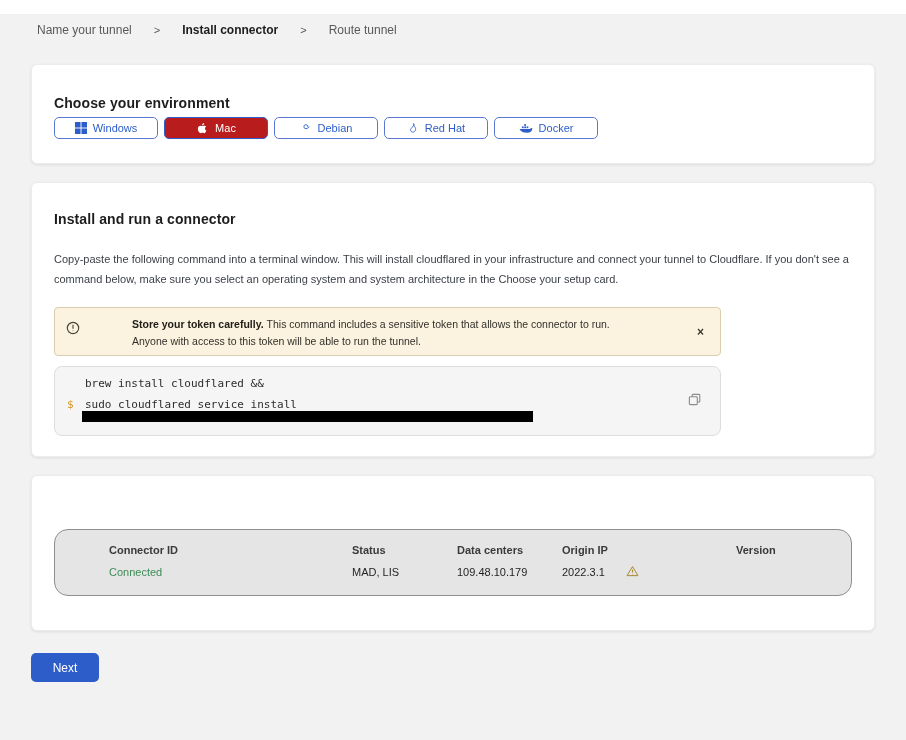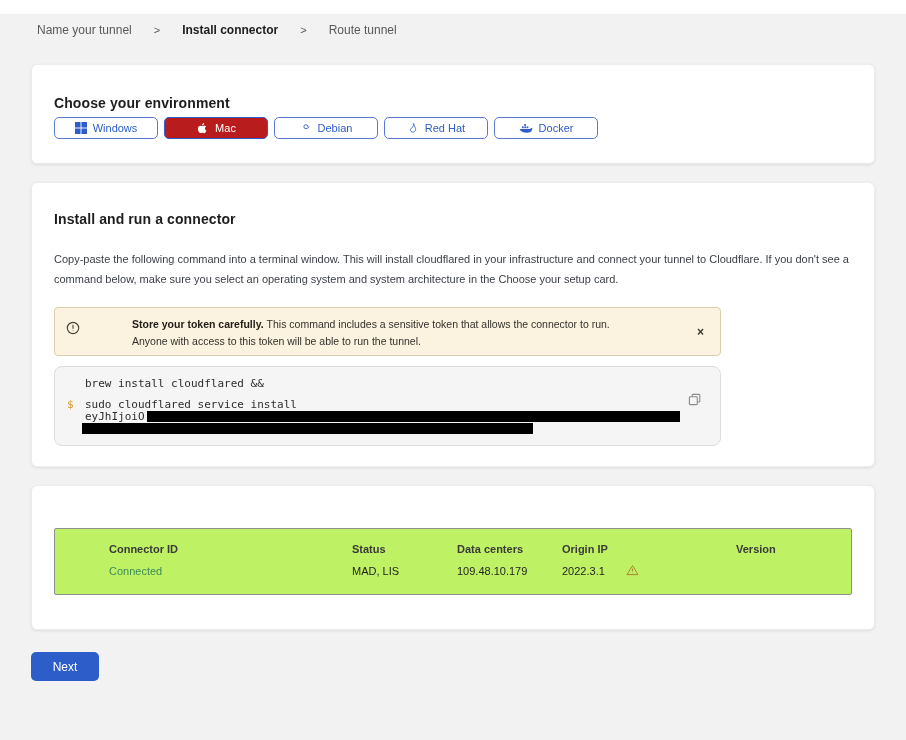--- a/index.html
+++ b/index.html
@@ -110,24 +110,24 @@
   .redact { background: #000; height: 11px; }
   .redact-1 { flex: 1; margin-left: 2px; }
   .redact-2 { width: 451px; margin-left: -3px; margin-top: 1px; }
   .copy-btn {
     position: absolute; right: 19px; top: 26px;
     background: none; border: none; padding: 0; cursor: pointer;
   }
 
   
   .connector-table {
-    margin-top: 14px;
+    margin-top: 25px;
     border: 1px solid #8f8f8f;
-    background: #bef264;
-    border-radius: 2px;
+    background: #e5e5e5;
+    border-radius: 14px;
     padding: 14px 10px 16px 54px;
     display: grid;
     grid-template-columns: 243px 105px 105px 174px 1fr;
     row-gap: 9px;
     align-items: center;
   }
   .th { font-size: 11px; font-weight: 700; color: #3a3a3a; }
   .td { font-size: 11px; color: #1f1f1f; }
   .td.status { color: #3e8b57; }
   .version-cell { display: flex; align-items: center; gap: 21px; }
@@ -236,24 +236,20 @@
       <span>This command includes a sensitive token that allows the connector to run. Anyone with access to this token will be able to run the tunnel.</span>
     </div>
     <button class="alert-close">×</button>
   </div>
 
   <div class="codeblock">
     <div class="code-line1">brew install cloudflared &amp;&amp;</div>
     <div class="line2-group">
       <span class="prompt">$</span>
       <div class="code-line2">sudo cloudflared service install</div>
-      <div class="token-line">
-        <span>eyJhIjoiO</span>
-        <span class="redact redact-1"></span>
-      </div>
       <div class="redact redact-2"></div>
     </div>
     <button class="copy-btn">
       <span>
         <svg width="13" height="13" viewBox="0 0 14 14" fill="none" stroke="#8b8b8b" stroke-width="1.2">
             <rect x="1.5" y="4" width="8.5" height="8.5" rx="1"></rect>
             <path d="M4.5 4V2.2a.7.7 0 0 1 .7-.7H12a.7.7 0 0 1 .7.7V9a.7.7 0 0 1-.7.7h-1.8"></path>
           </svg>
       </span>
     </button>

